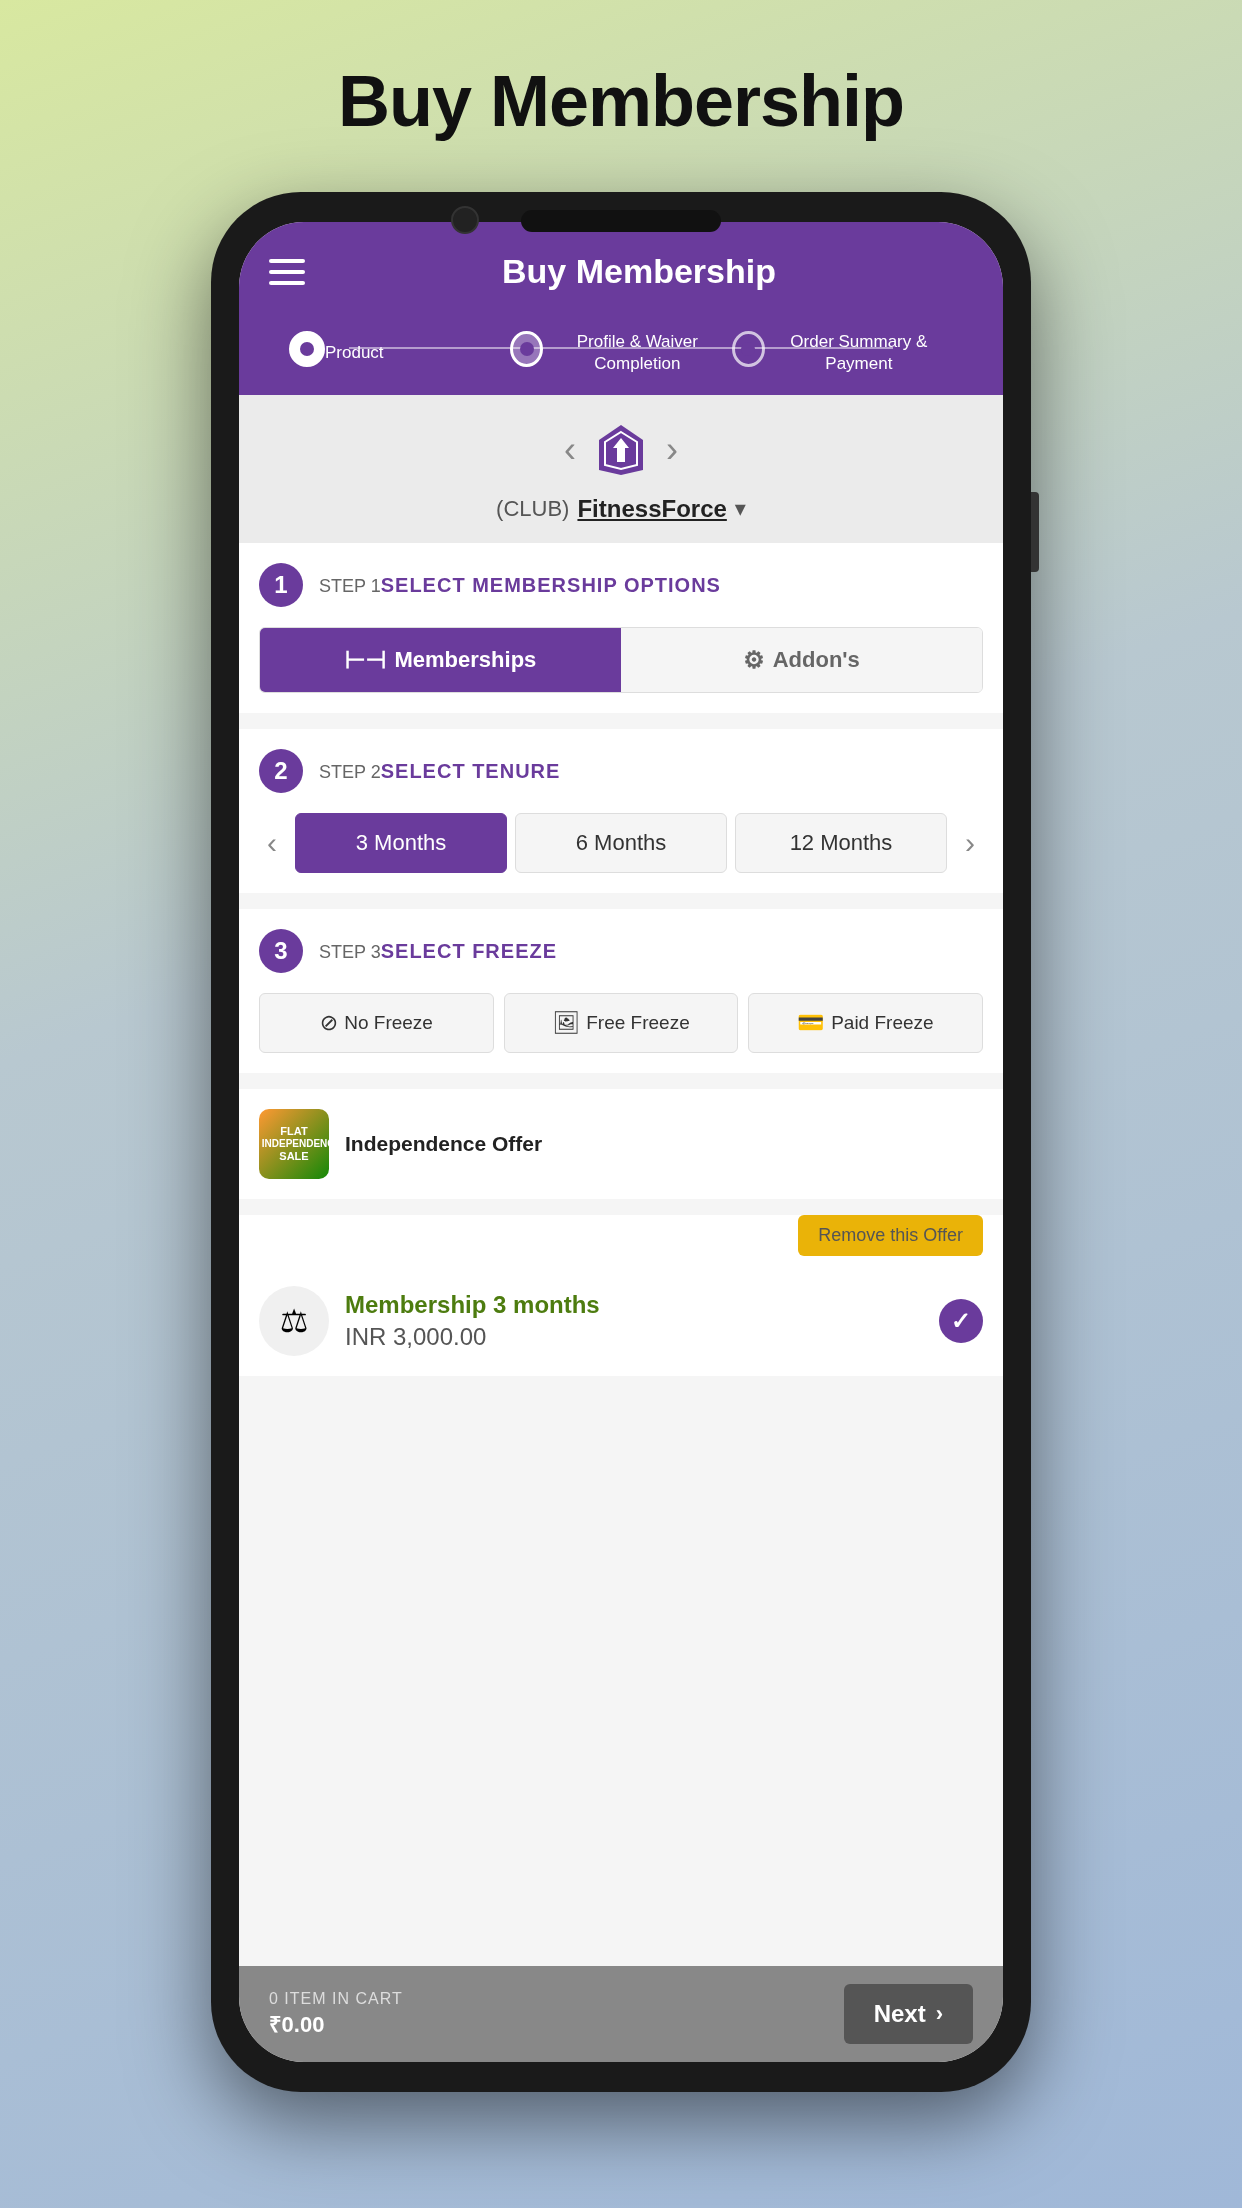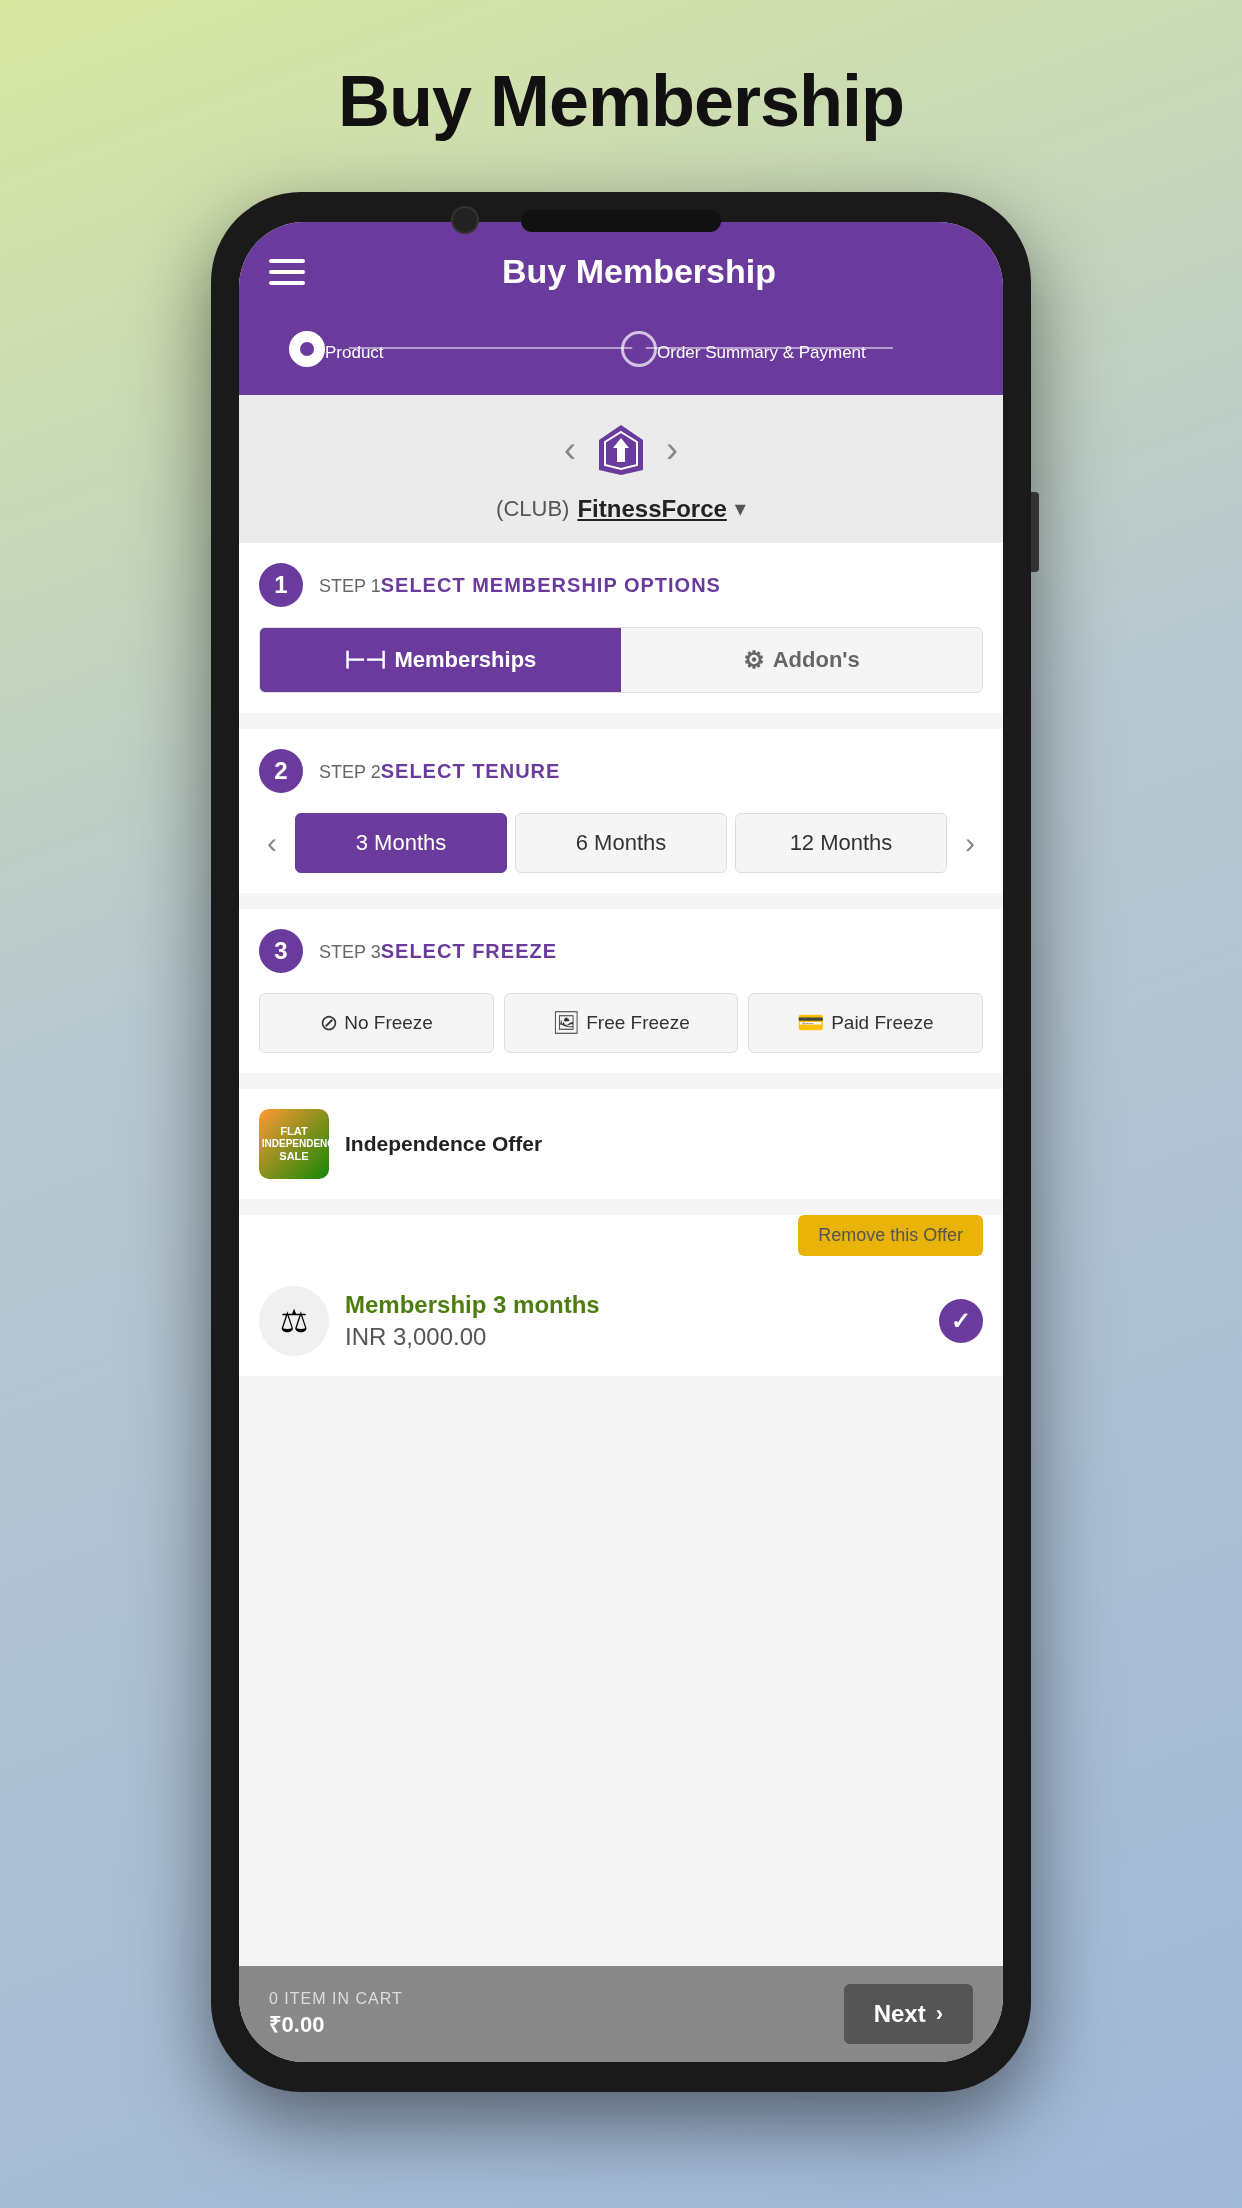--- a/index.html
+++ b/index.html
@@ -491,20 +491,26 @@
       <div class="progress-bar">
         <div class="progress-line"></div>
 
         <div class="progress-step">
           <div class="step-circle active">
             <div class="step-circle-inner"></div>
           </div>
           <div class="step-label">Product</div>
         </div>
 
+        <div class="progress-step">
+          <div class="step-circle current">
+            <div class="step-circle-inner"></div>
+          </div>
+          <div class="step-label">Profile &amp; Waiver Completion</div>
+        </div>
 
         <div class="progress-step">
           <div class="step-circle">
             <div class="step-circle-inner"></div>
           </div>
           <div class="step-label">Order Summary &amp; Payment</div>
         </div>
       </div>
     </div>
 

